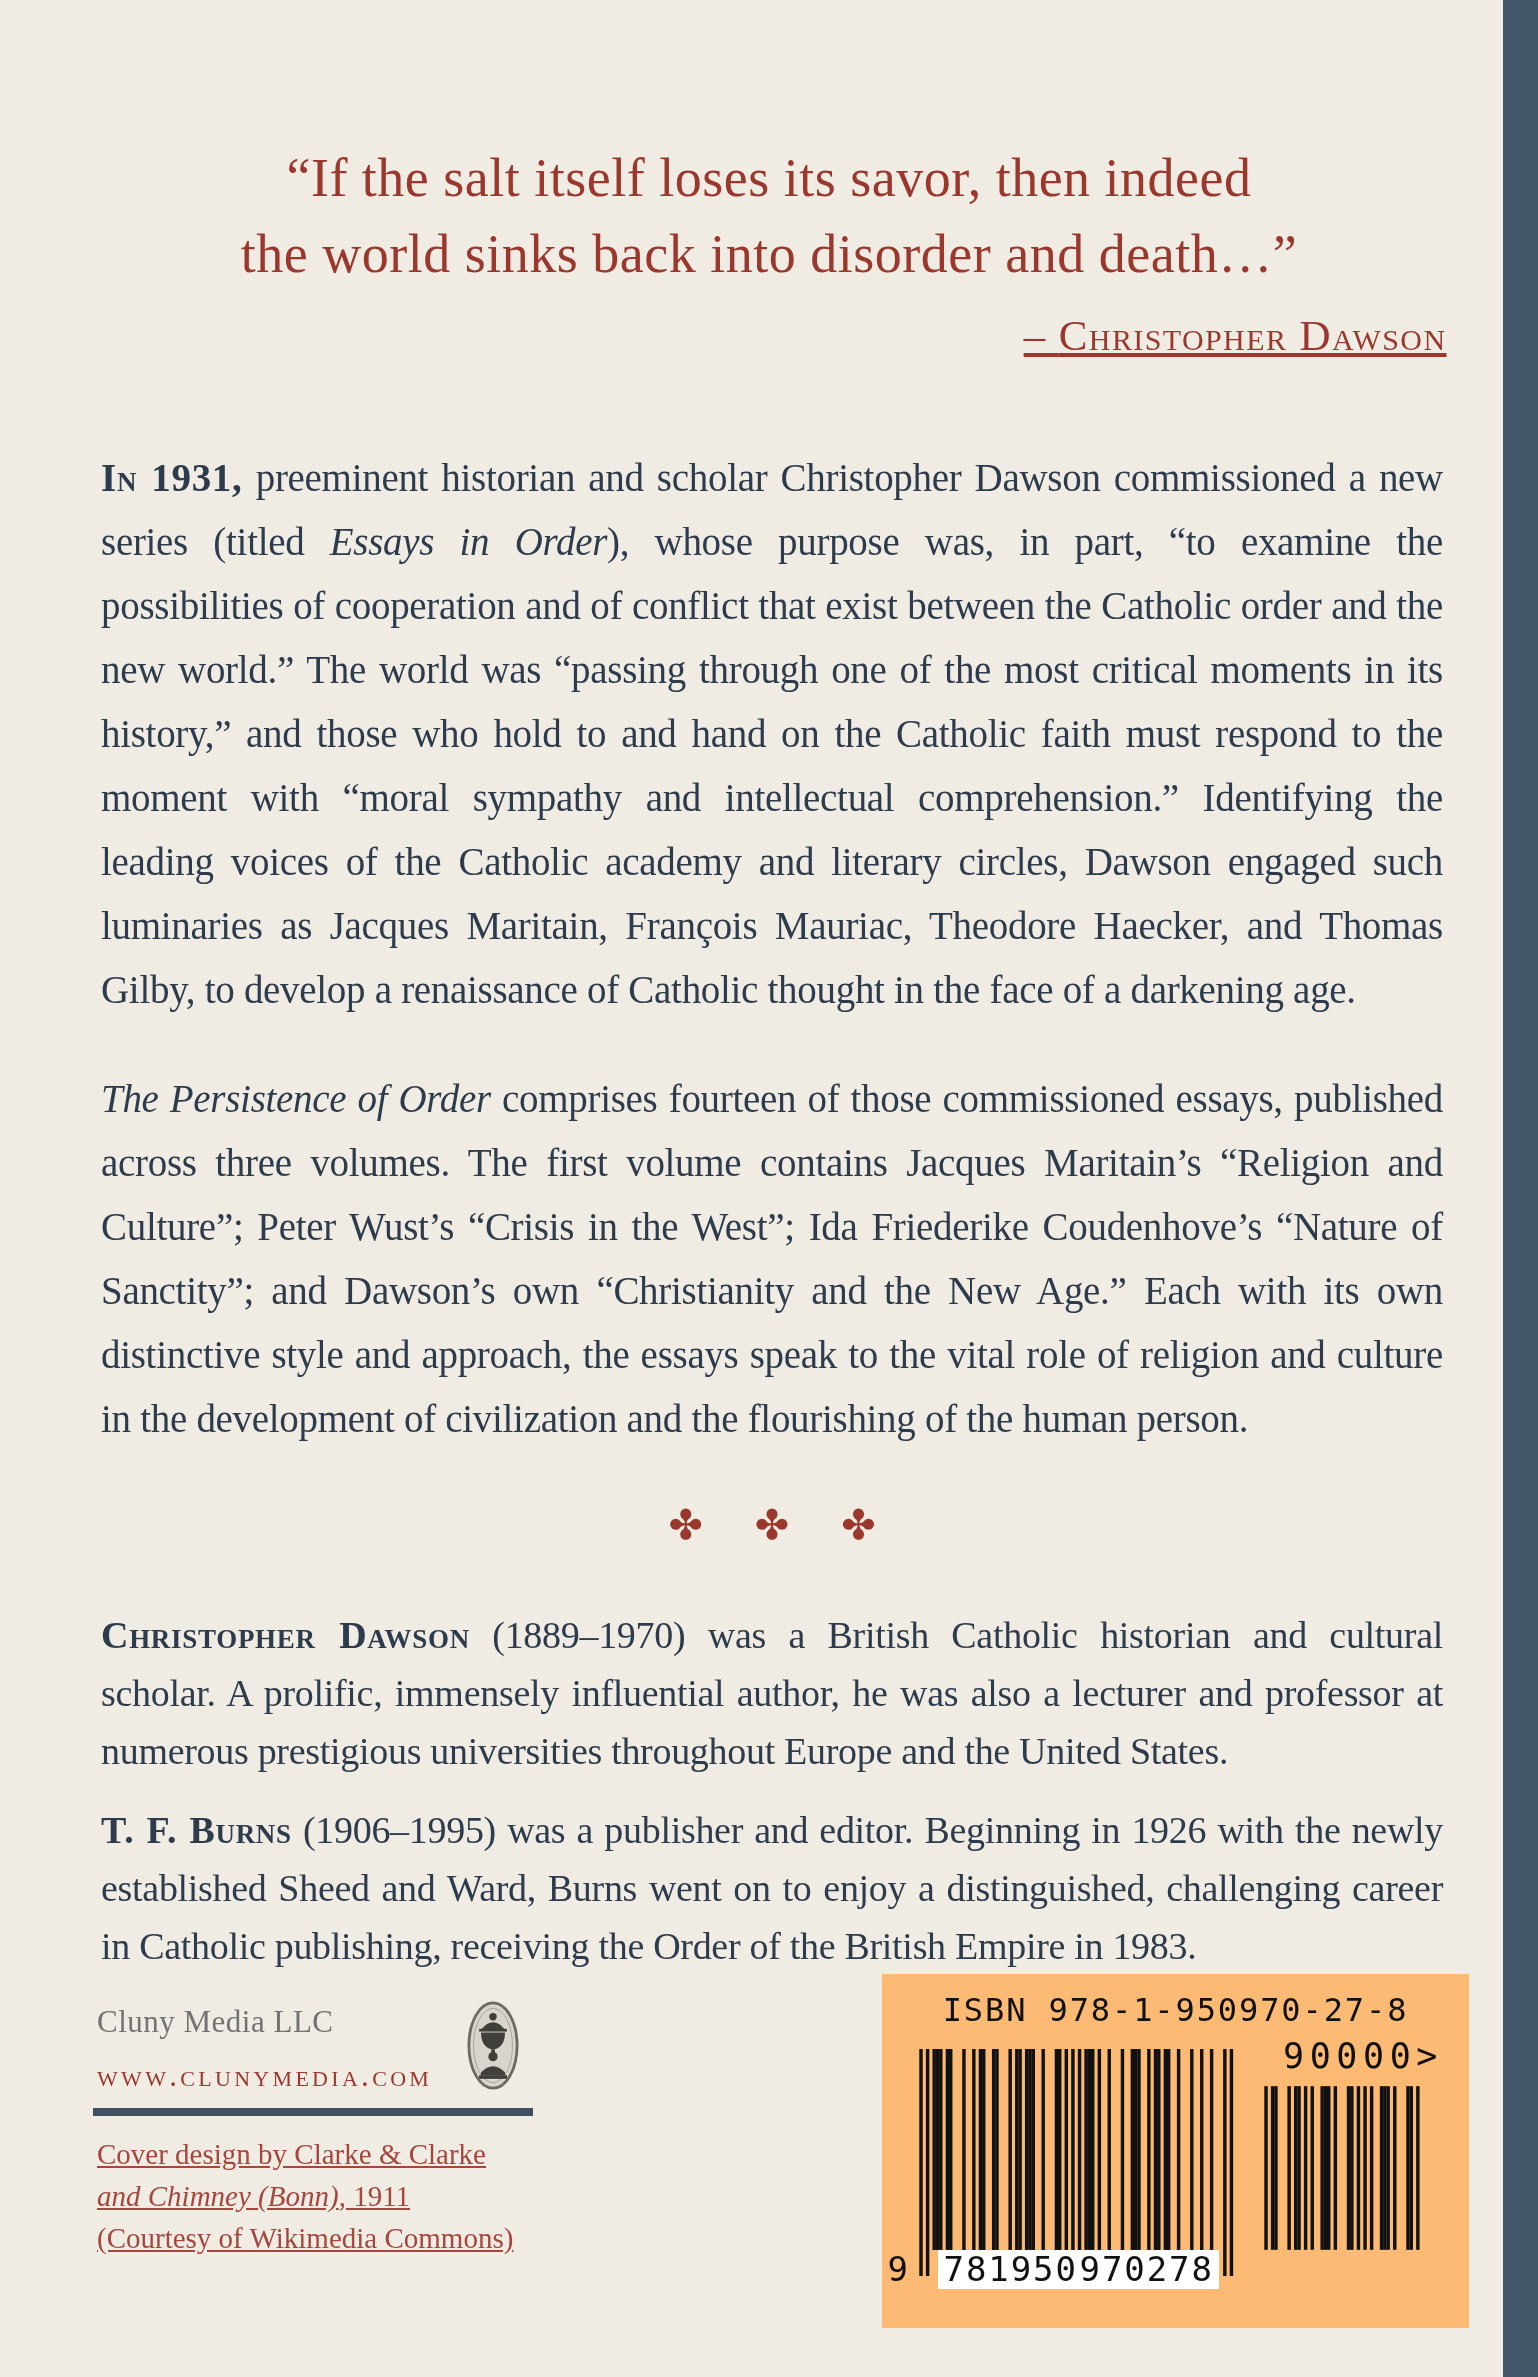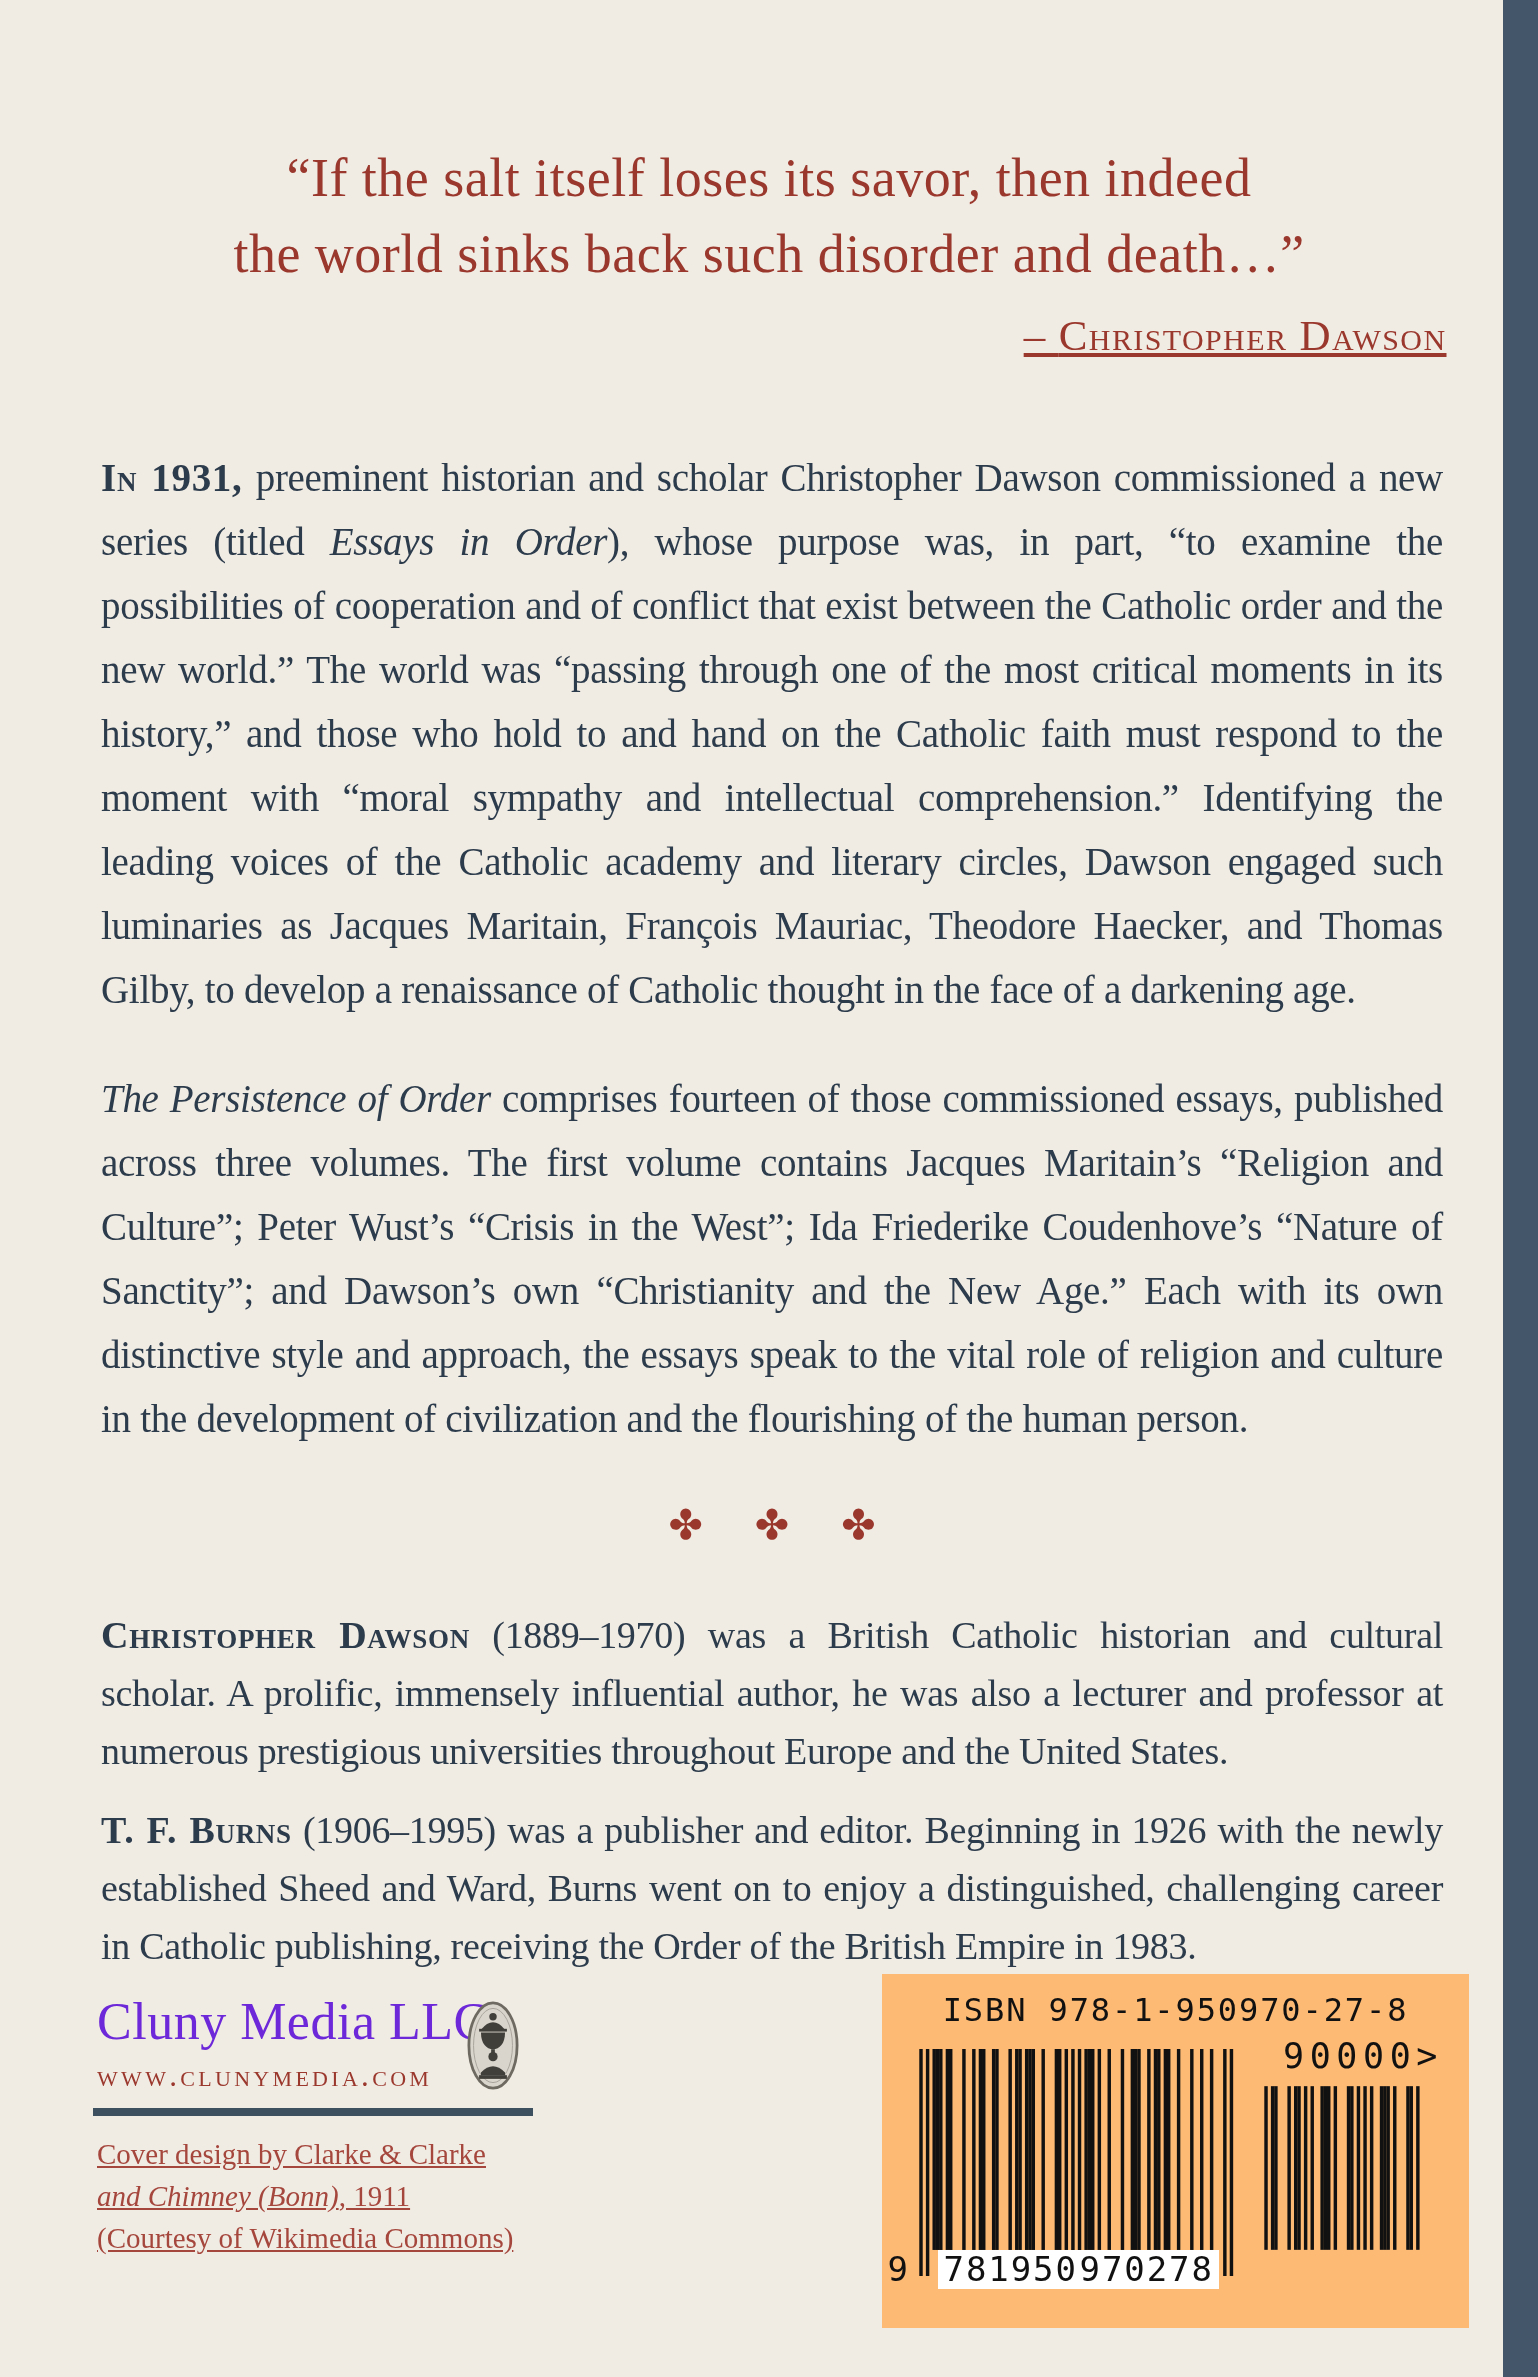--- a/index.html
+++ b/index.html
@@ -25,21 +25,21 @@
 
   .ornament-row{margin-top:54px;display:flex;justify-content:center;gap:52px;}
   .fleuron{color:#9b382d;font-family:"DejaVu Sans",sans-serif;font-size:41px;line-height:41px;}
 
   .bio-par{font-size:38px;line-height:58px;text-align:justify;letter-spacing:-0.3px;margin:0;}
   .bio-dawson{margin-top:60px;}
   .bio-burns{margin-top:20.5px;}
 
   
   .publisher-block{position:absolute;left:97px;top:1997px;width:438px;}
-  .publisher-name{color:#6d28d9;font-size:52px;line-height:50px;letter-spacing:0.5px;}
+  .publisher-name{color:#737373;font-size:31px;line-height:50px;letter-spacing:0.5px;}
   .publisher-site{color:#9b382d;font-size:31px;margin-top:11.2px;font-variant:small-caps;
                   letter-spacing:3.3px;}
   .logo-oval{position:absolute;left:467px;top:2001px;}
   .pub-rule{position:absolute;left:93px;top:2108px;width:440px;height:7.5px;background:#3c5060;}
   .credits-block{position:absolute;left:97px;top:2133px;width:522px;color:#a5473d;
                  font-size:29px;line-height:42px;text-decoration:underline;}
 
   
   .isbn-box{position:absolute;left:882px;top:1974px;width:587px;height:354px;background:#fdba74;}
   .isbn-label{position:absolute;top:17px;left:0;width:100%;text-align:center;color:#111;
@@ -56,21 +56,21 @@
 </style>
 </head>
 <body>
 
 <div class="page">
 
   <div class="stripe-right"></div>
 
   <div class="quote-block">
     <div class="quote-line">“If the salt itself loses its savor, then indeed</div>
-    <div class="quote-line">the world sinks back such disorder and death…”</div>
+    <div class="quote-line">the world sinks back into disorder and death…”</div>
     <div class="quote-attribution"><span>– </span><span class="seg-sc">Christopher Dawson</span></div>
   </div>
 
   <div class="body-col">
     <p class="body-par"><span class="seg-bsc">In 1931,</span><span> preeminent historian and scholar Christopher Dawson commissioned a new series (titled </span><span class="seg-i">Essays in Order</span><span>), whose purpose was, in part, “to examine the possibilities of cooperation and of conflict that exist between the Catholic order and the new world.” The world was “passing through one of the most critical moments in its history,” and those who hold to and hand on the Catholic faith must respond to the moment with “moral sympathy and intellectual comprehension.” Identifying the leading voices of the Catholic academy and literary circles, Dawson engaged such luminaries as Jacques Maritain, François Mauriac, Theodore Haecker, and Thomas Gilby, to develop a renaissance of Catholic thought in the face of a darkening age.</span></p>
     <p class="body-par"><span class="seg-i">The Persistence of Order</span><span> comprises fourteen of those commissioned essays, published across three volumes. The first volume contains Jacques Maritain’s “Religion and Culture”; Peter Wust’s “Crisis in the West”; Ida Friederike Coudenhove’s “Nature of Sanctity”; and Dawson’s own “Christianity and the New Age.” Each with its own distinctive style and approach, the essays speak to the vital role of religion and culture in the development of civilization and the flourishing of the human person.</span></p>
 
     <div class="ornament-row">
       <span class="fleuron">✤</span>
       <span class="fleuron">✤</span>

